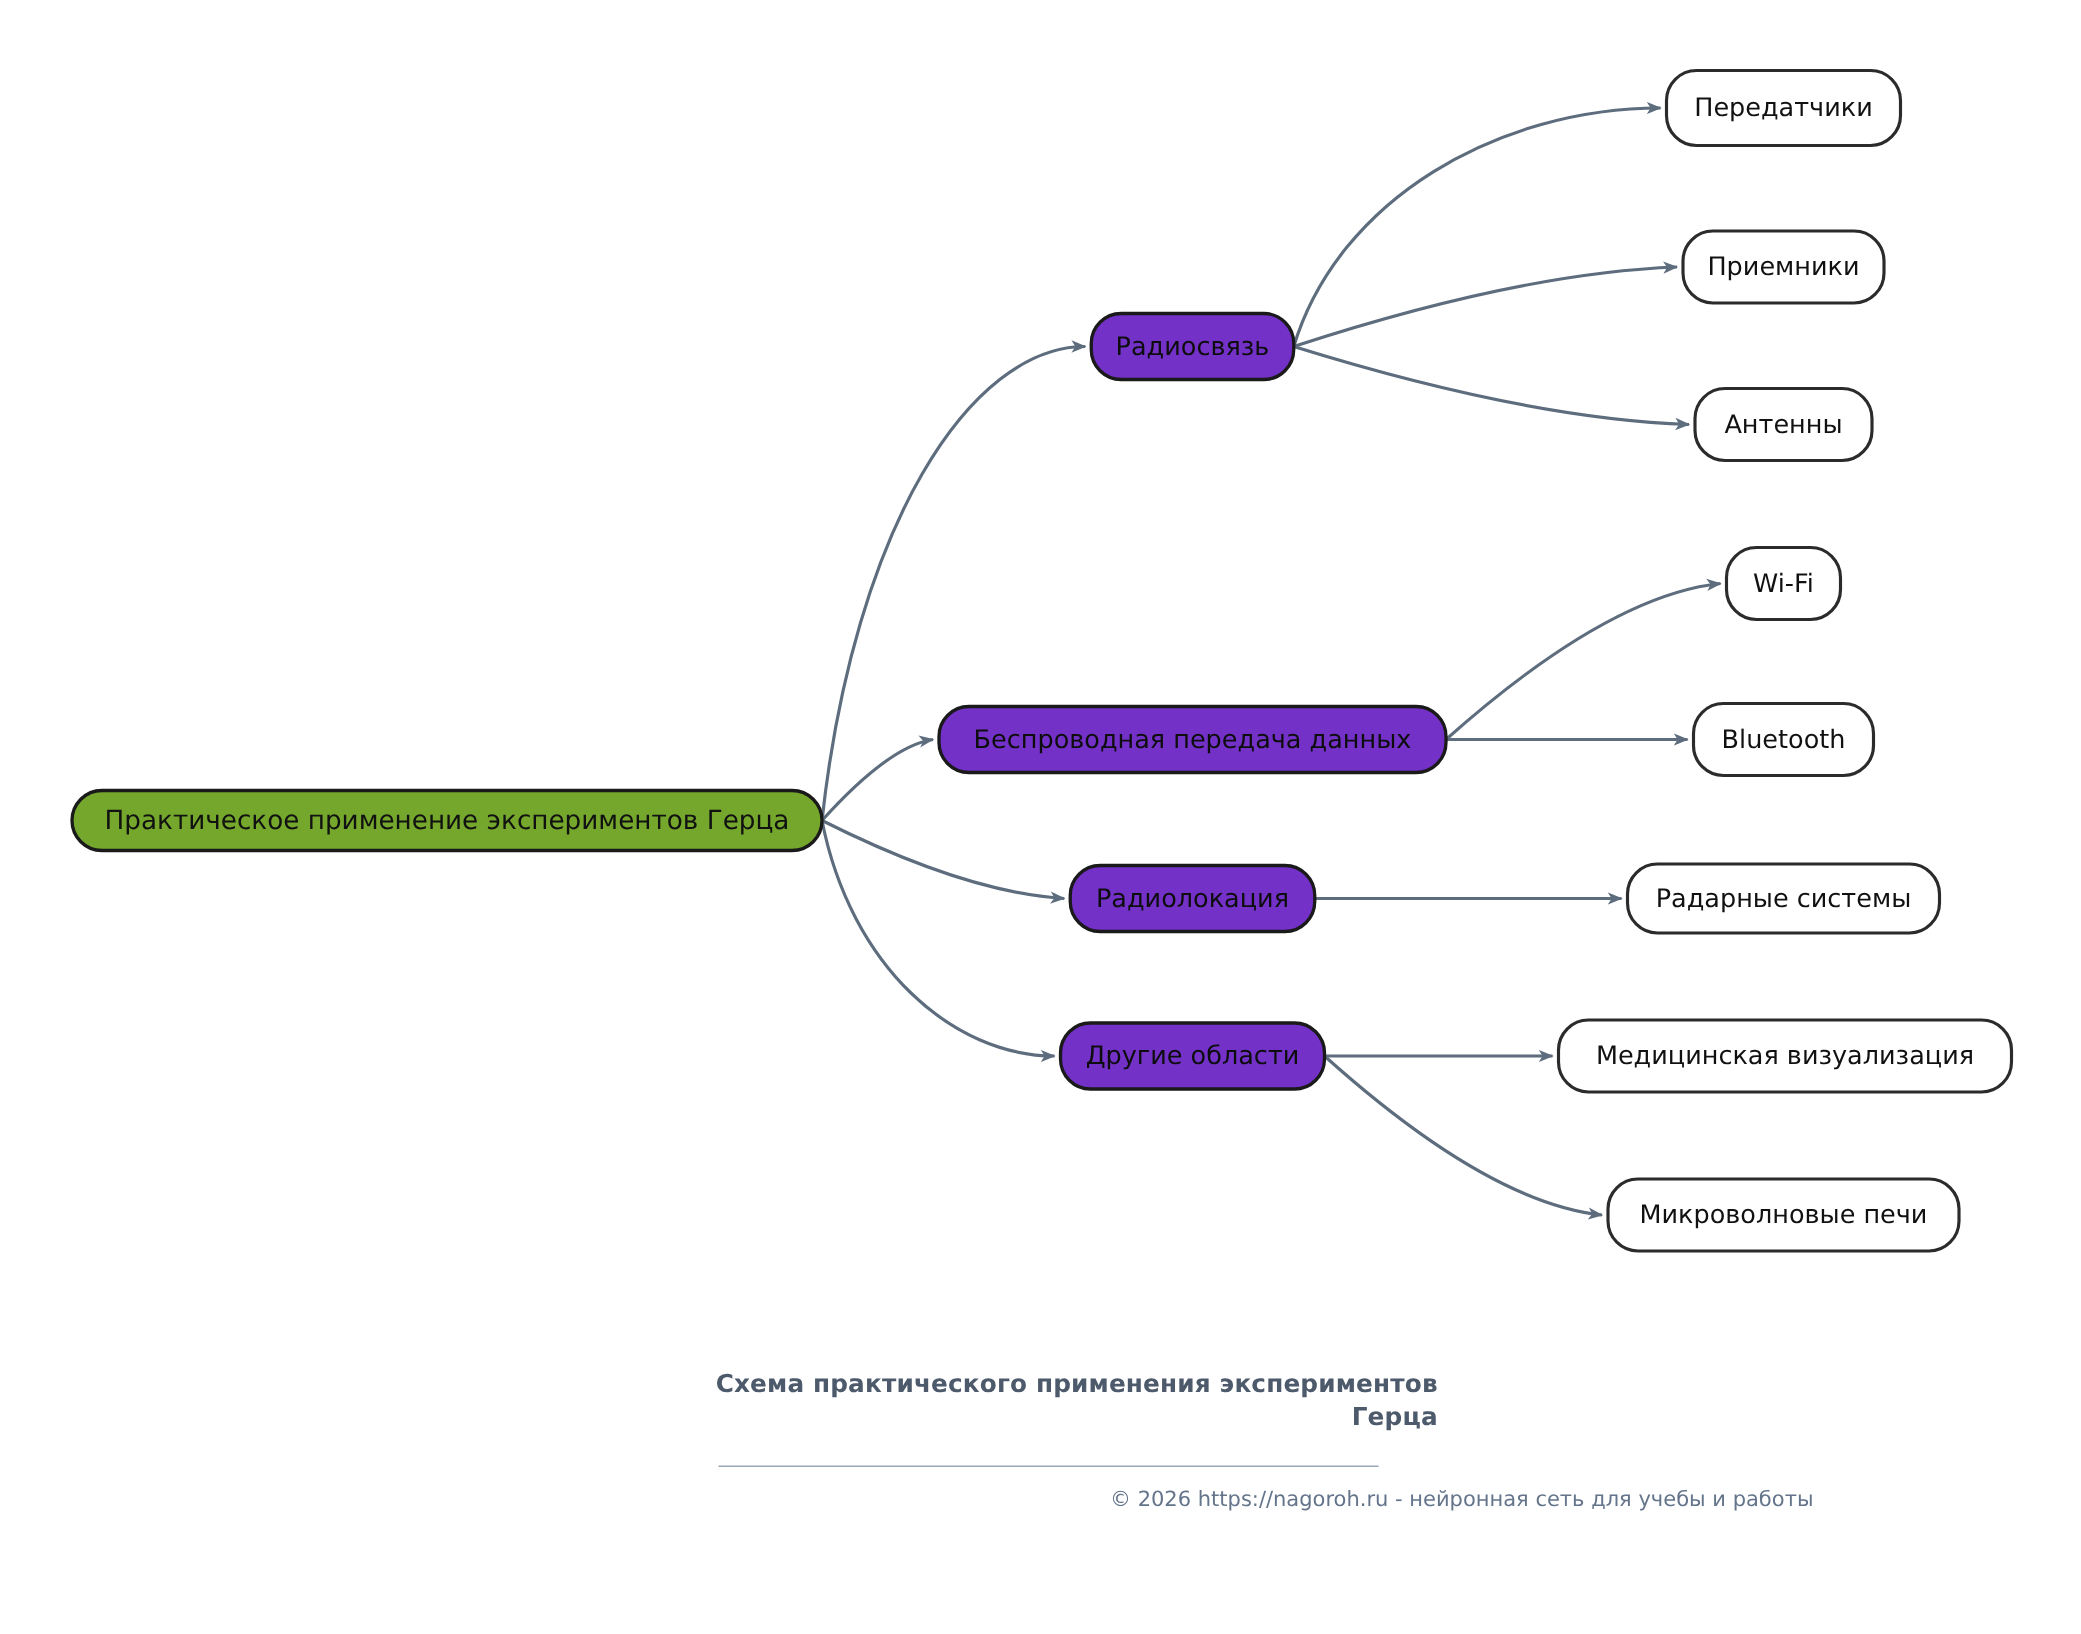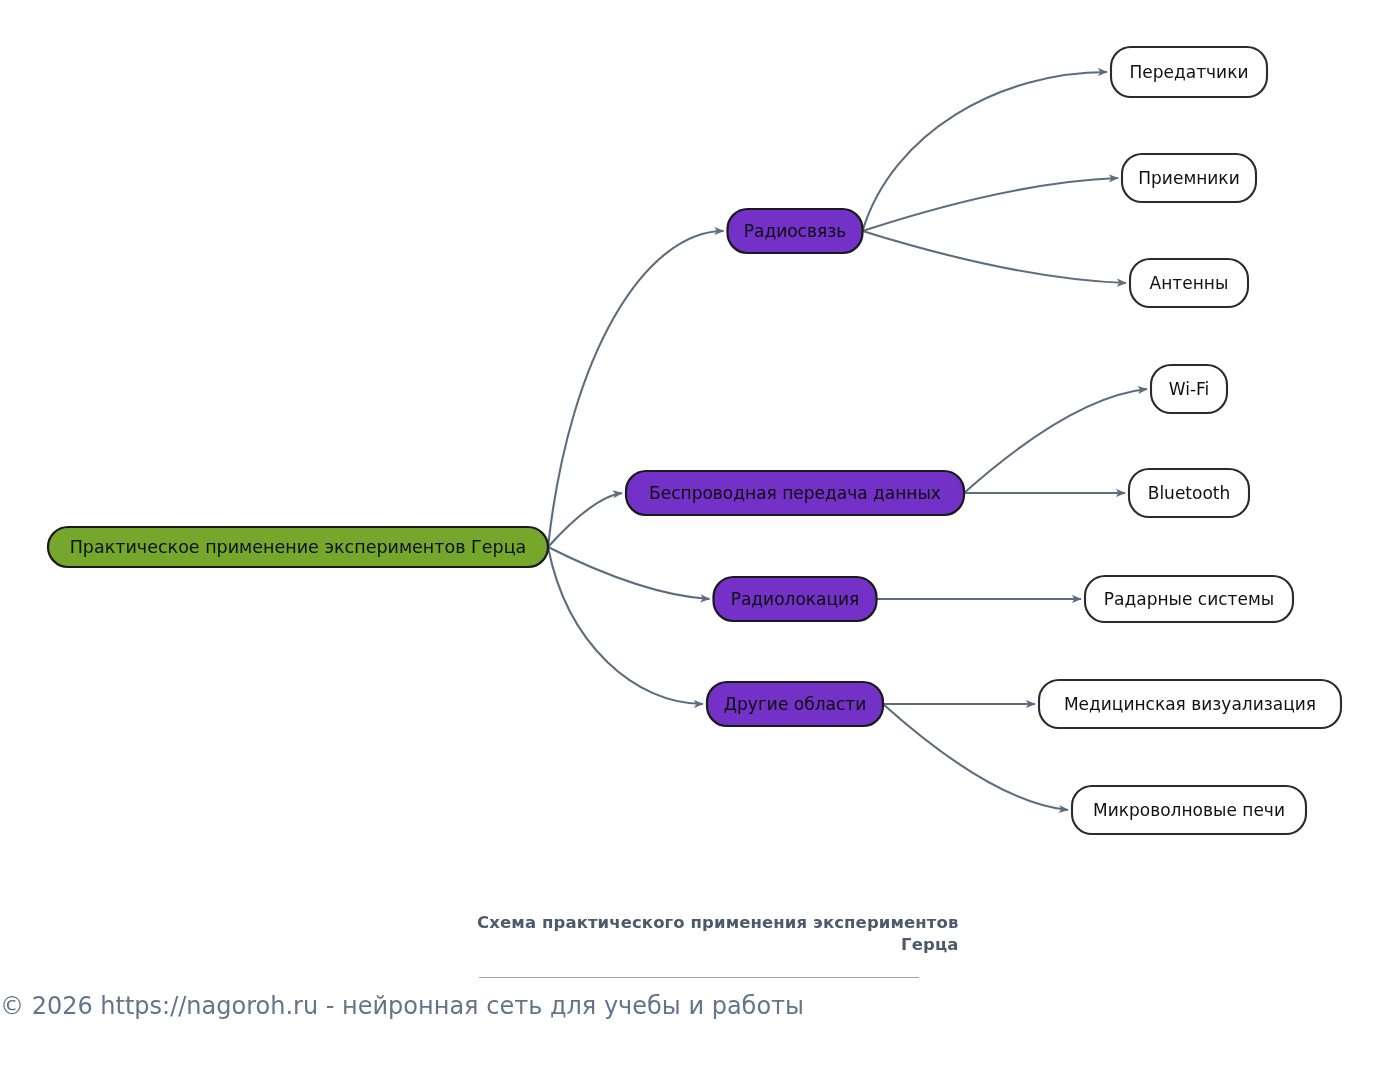--- a/index.html
+++ b/index.html
@@ -86,23 +86,23 @@
     width: 440px;
     height: 0;
     border-top: 1px solid #9aa6b4;
     margin: 20px auto 0 auto;
   }
   .footer-line {
     position: absolute;
     left: 0;
     top: 992px;
     width: 1209px;
-    text-align: left;
+    text-align: right;
     font-family: "DejaVu Sans", "Liberation Sans", sans-serif;
-    font-size: 24px;
+    font-size: 14px;
     color: #64748b;
   }
 </style>
 </head>
 <body>
 
 <div id="diagram-root">
 
   <svg class="mindmap" viewBox="0 0 1387 1089" xmlns="http://www.w3.org/2000/svg">
     <defs>

